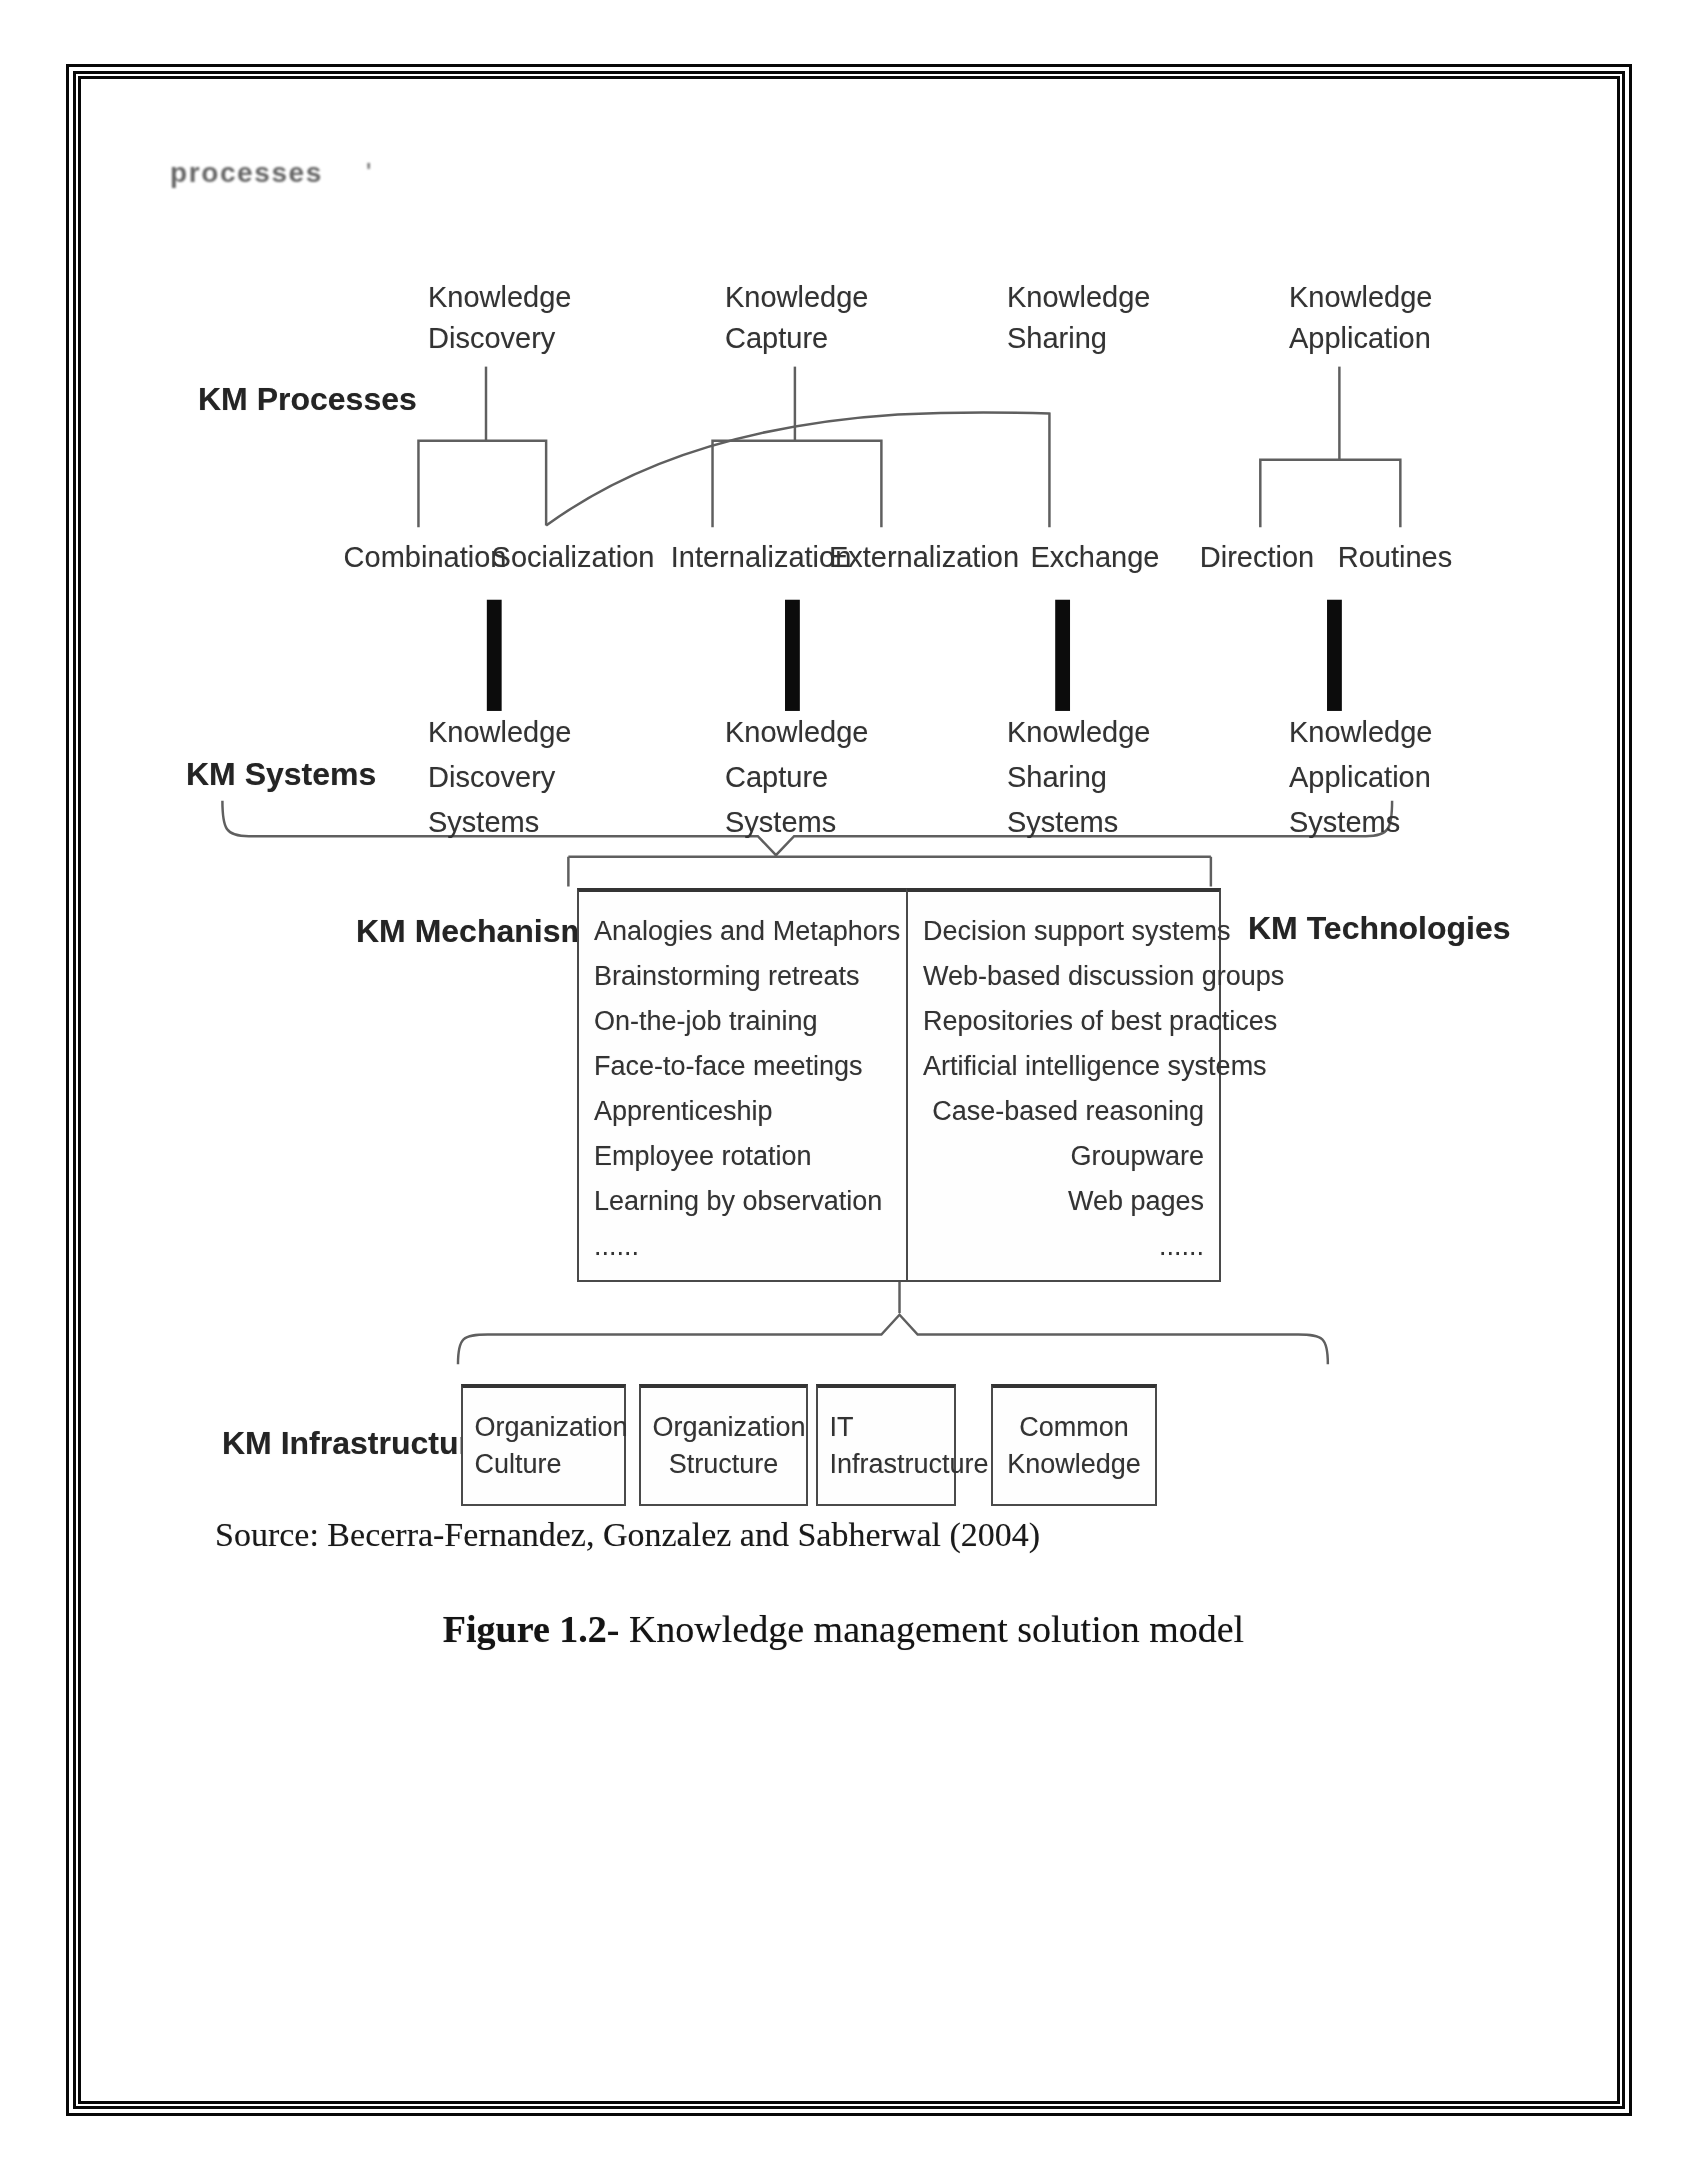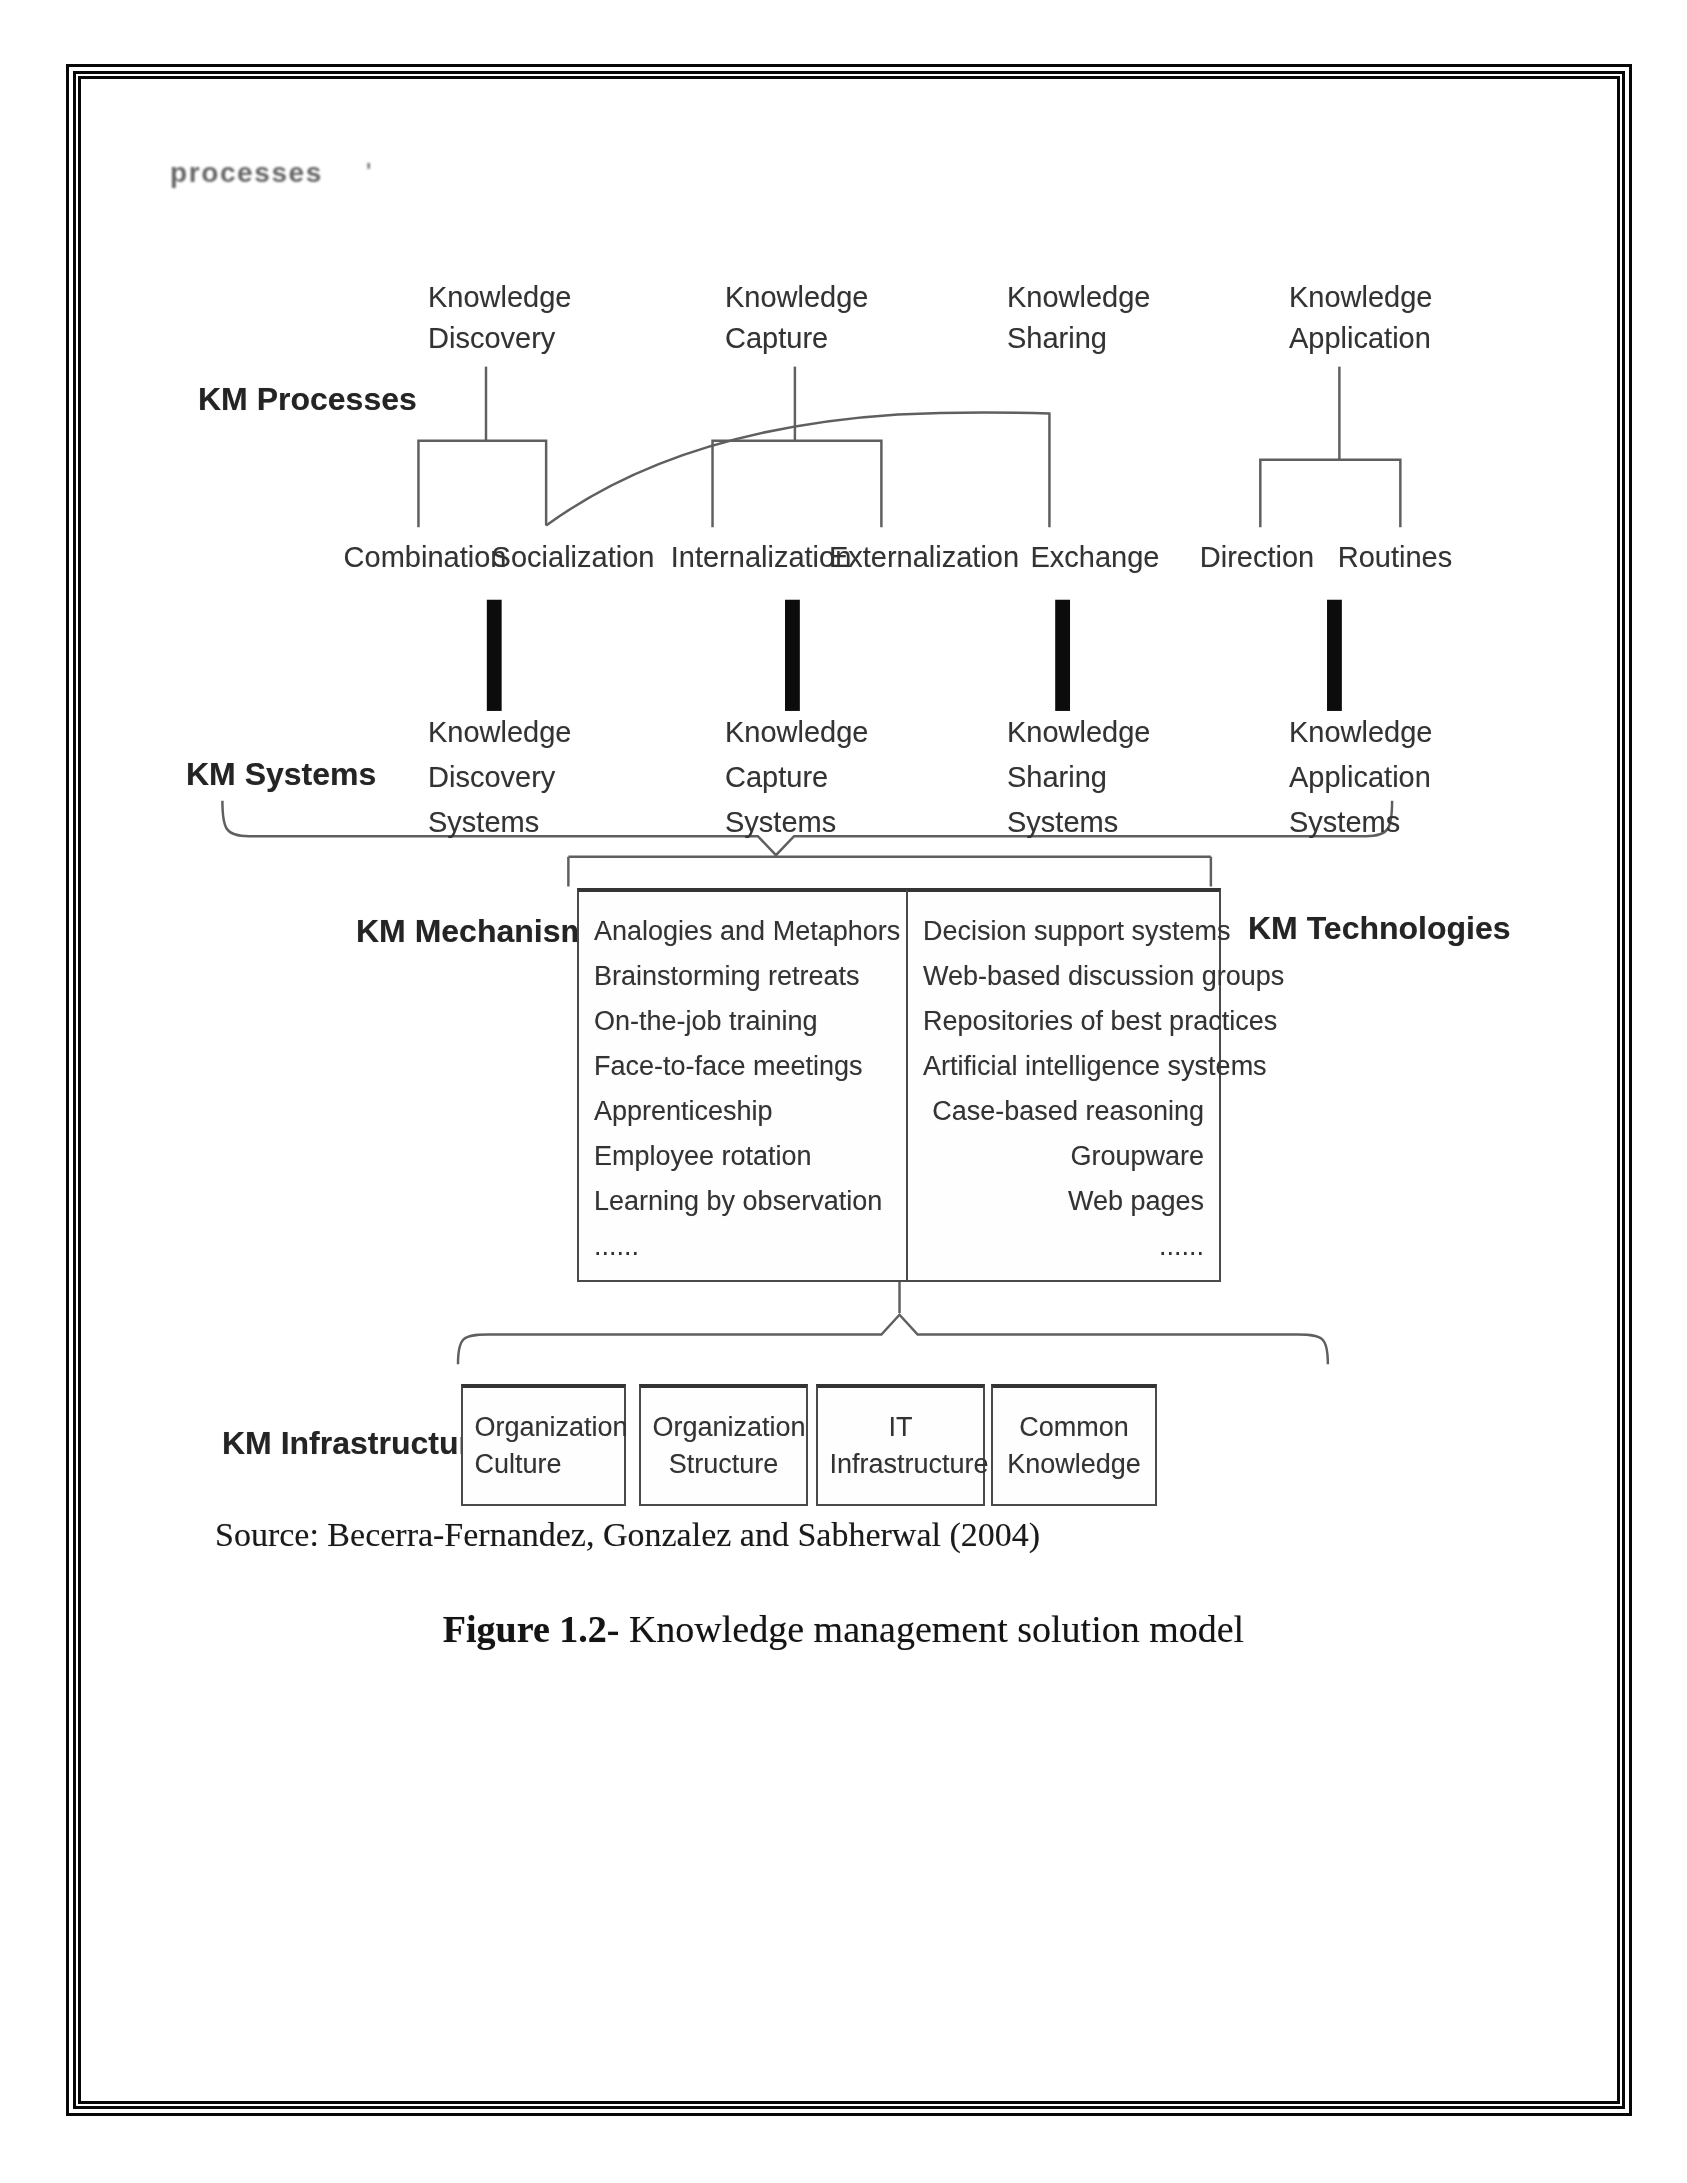--- a/index.html
+++ b/index.html
@@ -198,21 +198,21 @@
   <div class="abs rowlabel" style="left:222px; top:1425px;">KM Infrastructure</div>
 
   <div class="abs ibox" style="left:461px; width:165px; text-align:left;">
     <div>Organization</div>
     <div>Culture</div>
   </div>
   <div class="abs ibox" style="left:639px; width:169px; text-align:center;">
     <div>Organization</div>
     <div>Structure</div>
   </div>
-  <div class="abs ibox" style="left:816px; width:169px; text-align:center;">
+  <div class="abs ibox" style="left:816px; width:140px; text-align:left;">
     <div>IT</div>
     <div>Infrastructure</div>
   </div>
   <div class="abs ibox" style="left:991px; width:166px; text-align:center;">
     <div>Common</div>
     <div>Knowledge</div>
   </div>
 
   <div class="abs source">Source: Becerra-Fernandez, Gonzalez and Sabherwal (2004)</div>
 

